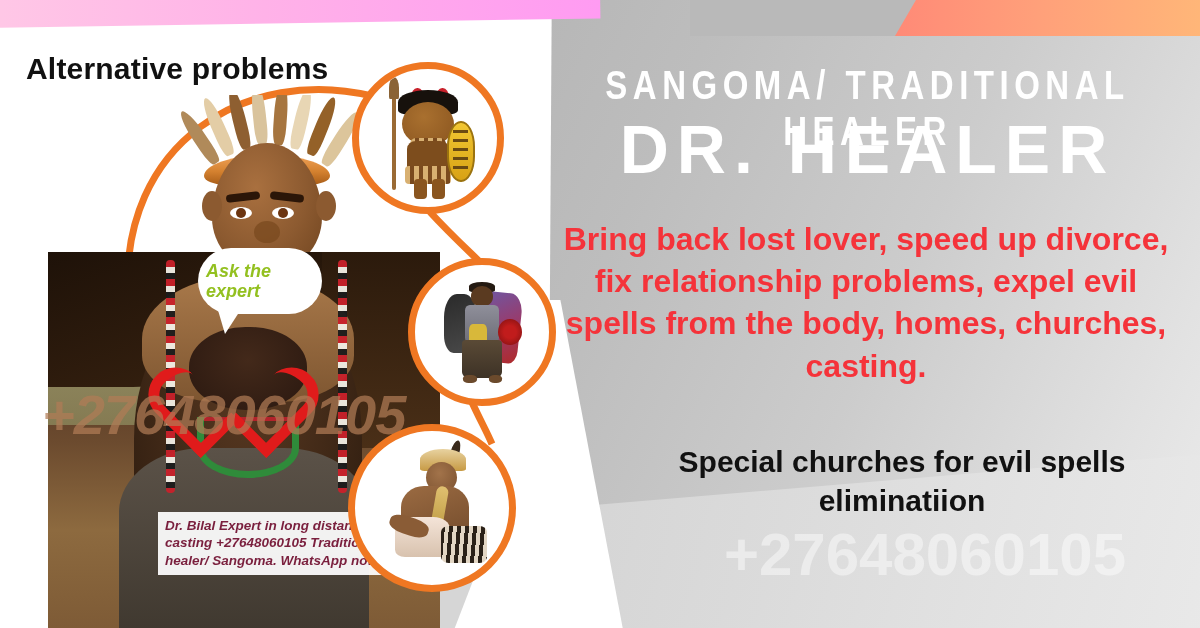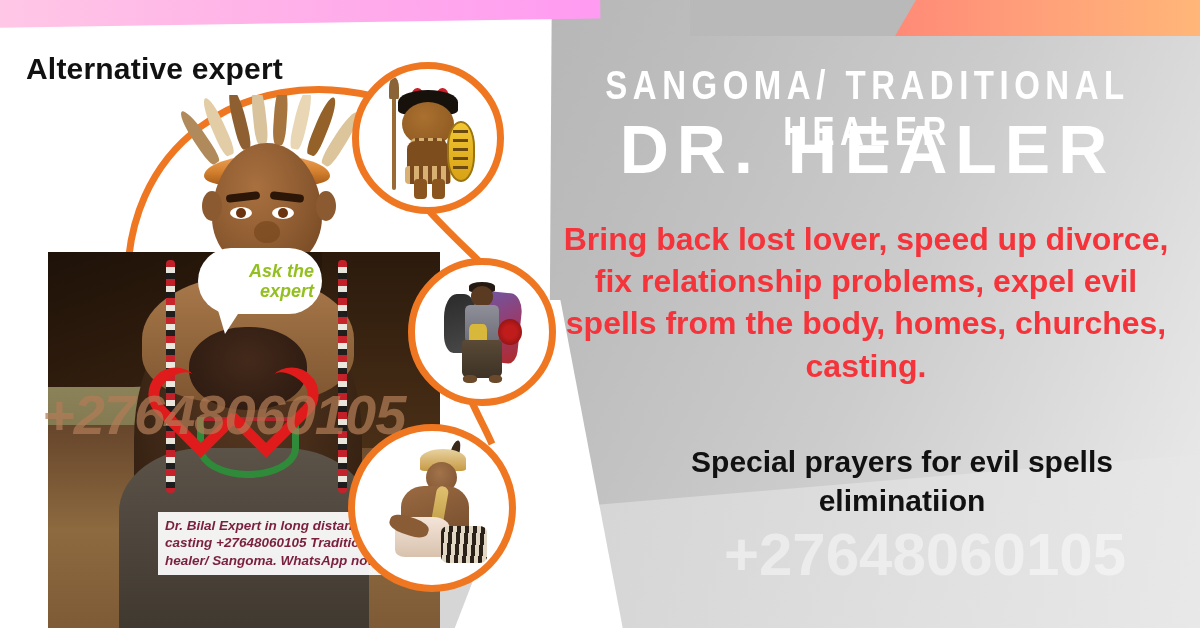--- a/index.html
+++ b/index.html
@@ -161,21 +161,21 @@
     background:#ffffff; border-radius:34px;
     display:flex; align-items:center; justify-content:center;
   }
   .bubble-tail{
     position:absolute; left:215px; top:300px; width:0;height:0;
     border-left:10px solid transparent; border-right:22px solid transparent;
     border-top:34px solid #ffffff;
   }
   .bubble-text{
     font-size:18px; font-weight:700; font-style:italic; color:#93c020;
-    line-height:1.12; text-align:right; padding:0 8px;
+    line-height:1.12; text-align:left; padding:0 8px;
   }
 
   .photo-wm{
     position:absolute; left:42px; top:382px; width:420px;
     font-size:56px; font-weight:700; font-style:italic;
     color:rgba(176,124,86,.72); letter-spacing:-1px; white-space:nowrap;
   }
 
   .caption{
     position:absolute; left:158px; top:512px; width:232px;
@@ -295,21 +295,21 @@
   <div class="strip-orange"></div>
 
   <svg class="arcs" viewBox="0 0 600 628">
     <path d="M 128 300 C 118 140, 250 66, 372 96" fill="none" stroke="#ef7722" stroke-width="7"></path>
     <path d="M 128 300 C 124 400, 180 468, 268 490" fill="none" stroke="#ef7722" stroke-width="7"></path>
     <path d="M 430 212 C 452 236, 470 252, 486 268" fill="none" stroke="#ef7722" stroke-width="7"></path>
     <path d="M 470 398 C 480 420, 486 430, 492 444" fill="none" stroke="#ef7722" stroke-width="7"></path>
     <path d="M 268 490 C 300 506, 322 510, 350 508" fill="none" stroke="#ef7722" stroke-width="7"></path>
   </svg>
 
-  <div class="alt-heal">Alternative expert</div>
+  <div class="alt-heal">Alternative problems</div>
 
   <div class="portrait">
     <div class="feather" style="left:60px;  top:6px;  background:#b08a5a; transform:rotate(-34deg);"></div>
     <div class="feather" style="left:74px;  top:-2px; background:#e3cda6; transform:rotate(-24deg);"></div>
     <div class="feather" style="left:90px;  top:-8px; background:#8e5f31; transform:rotate(-14deg);"></div>
     <div class="feather" style="left:106px; top:-12px;background:#d9c39c; transform:rotate(-6deg);"></div>
     <div class="feather" style="left:122px; top:-12px;background:#a6753f; transform:rotate(4deg);"></div>
     <div class="feather" style="left:138px; top:-8px; background:#e8d6b4; transform:rotate(13deg);"></div>
     <div class="feather" style="left:154px; top:-2px; background:#946128; transform:rotate(22deg);"></div>
     <div class="feather" style="left:168px; top:8px;  background:#dcc59b; transform:rotate(32deg);"></div>
@@ -392,16 +392,16 @@
     <div class="h3-body"></div>
     <div class="h3-rope"></div>
     <div class="h3-cloth"></div>
     <div class="h3-skirt"></div>
     <div class="h3-arm"></div>
   </div>
 
   <div class="sangoma-line">SANGOMA/ TRADITIONAL HEALER</div>
   <div class="dr-bilal">DR. HEALER</div>
   <div class="red-copy">Bring back lost lover, speed up divorce, fix relationship problems, expel evil spells from the body, homes, churches, casting.</div>
-  <div class="black-copy">Special prayers for  evil spells eliminatiion</div>
+  <div class="black-copy">Special churches for  evil spells eliminatiion</div>
   <div class="big-wm">+27648060105</div>
 
 </div>
 
 </body></html>

